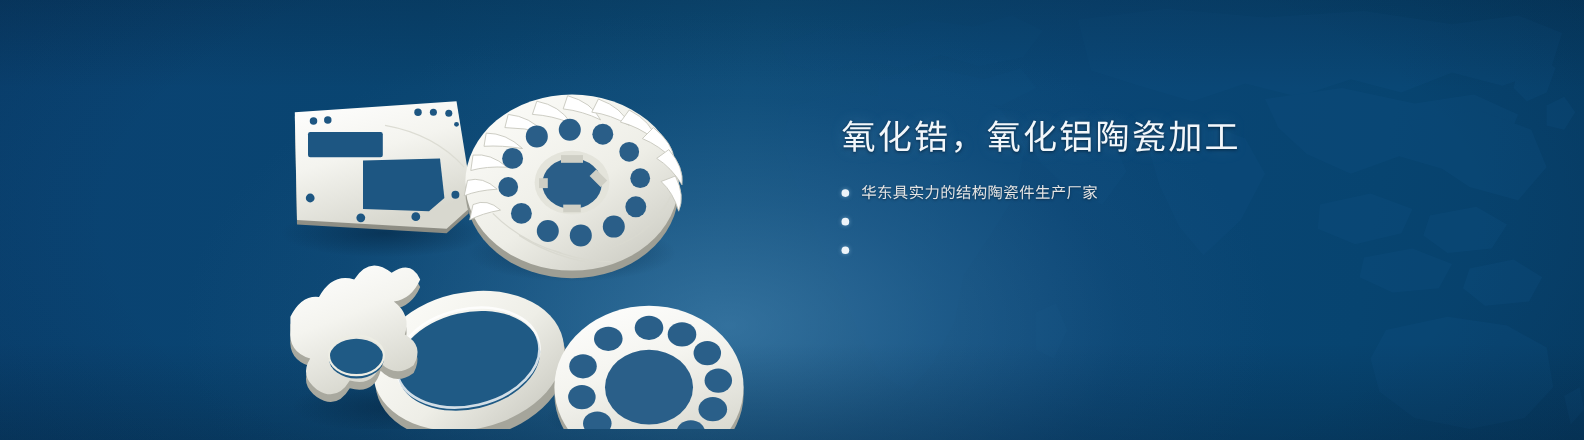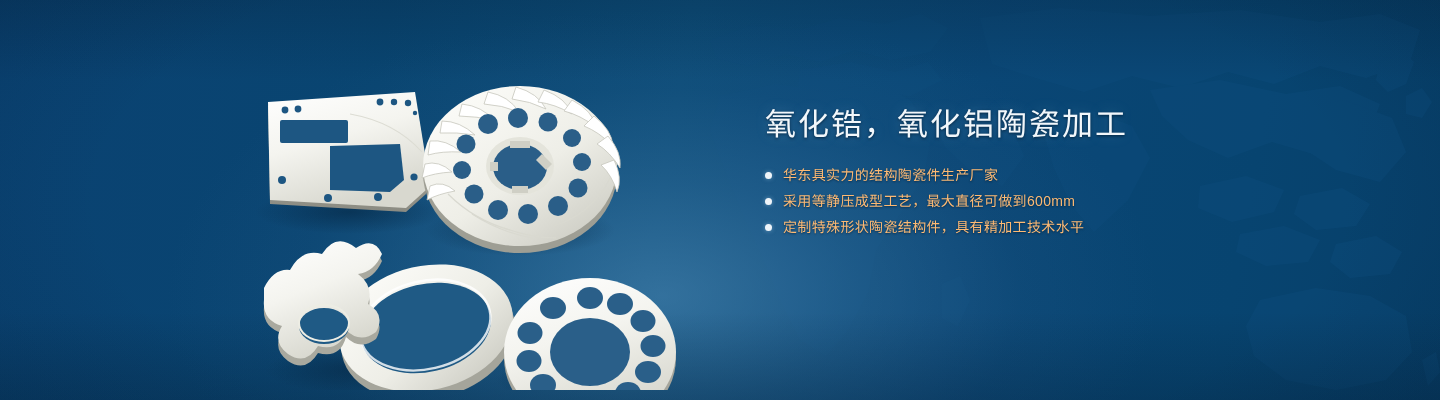--- a/index.html
+++ b/index.html
@@ -57,21 +57,21 @@
     height:22px;margin-bottom:4px;
     white-space:nowrap;
   }
   .dot{
     width:7px;height:7px;border-radius:50%;
     background:#eef4f9;
     margin-right:11px;flex:0 0 auto;
     box-shadow:0 0 4px rgba(180,215,240,.5);
   }
   .btext{
-    color:#fdba74;
+    color:#e5e5e5;
     font-size:14px;
     line-height:22px;
     letter-spacing:.35px;
     text-shadow:0 1px 2px rgba(2,24,44,.6);
   }
   
   .parts{
     position:absolute;left:230px;top:40px;width:500px;height:350px;
   }
   .parts svg{display:block;width:100%;height:100%;}
@@ -272,22 +272,20 @@
 
   <div class="content">
     <h1 class="headline">氧化锆，氧化铝陶瓷加工</h1>
     <ul class="bullets">
       <li class="bullet">
         <span class="dot"></span>
         <span class="btext">华东具实力的结构陶瓷件生产厂家</span>
       </li>
       <li class="bullet">
         <span class="dot"></span>
-        <span class="btext">采用等静压成型工艺，最大直径可做到600mm</span>
       </li>
       <li class="bullet">
         <span class="dot"></span>
-        <span class="btext">定制特殊形状陶瓷结构件，具有精加工技术水平</span>
       </li>
     </ul>
   </div>
 
 </div>
 
 </body></html>

